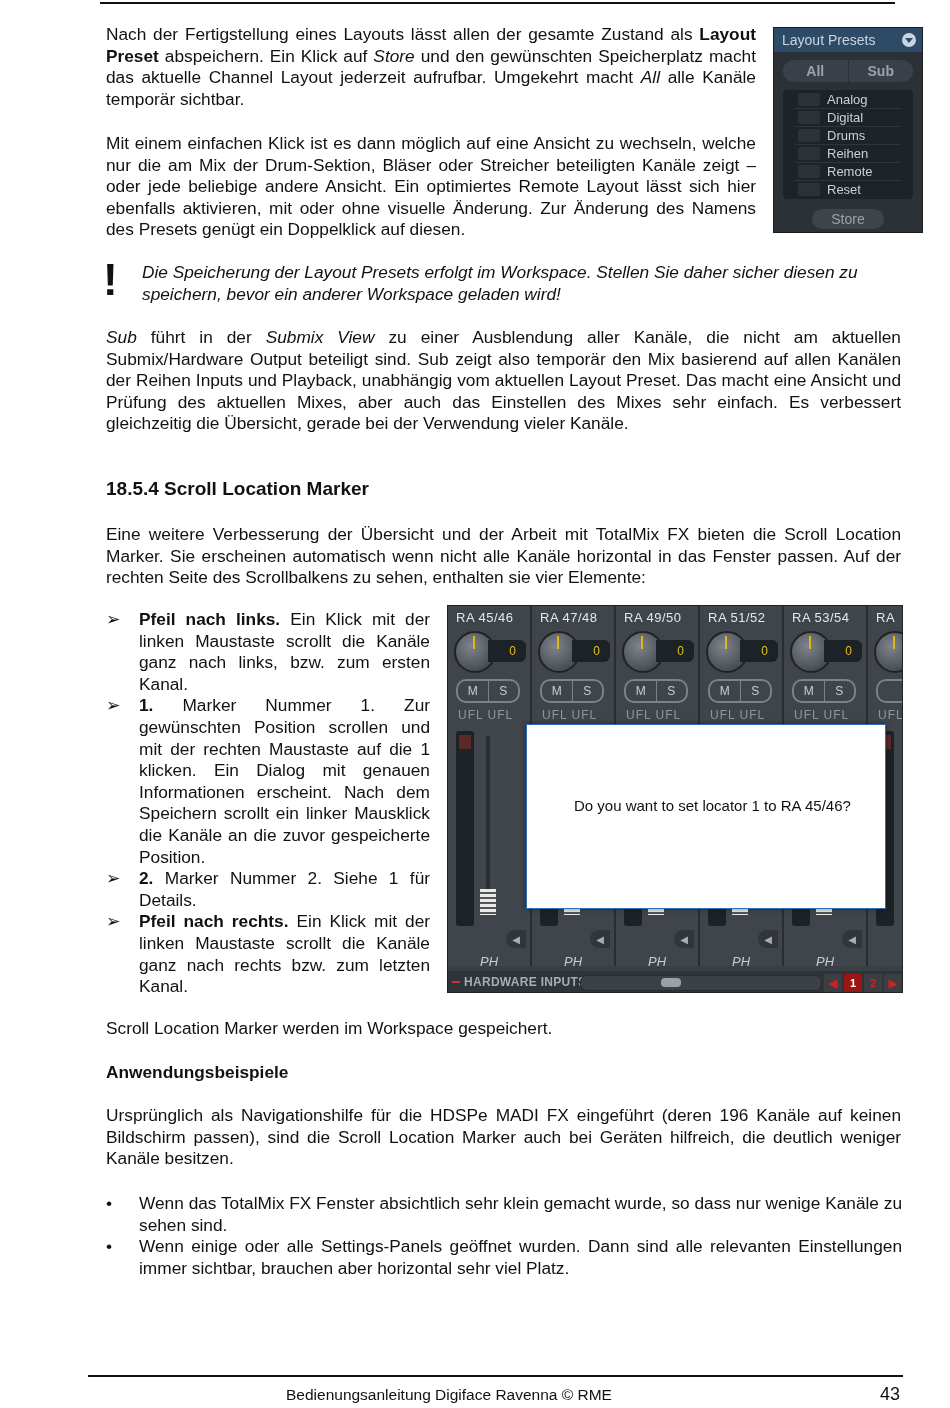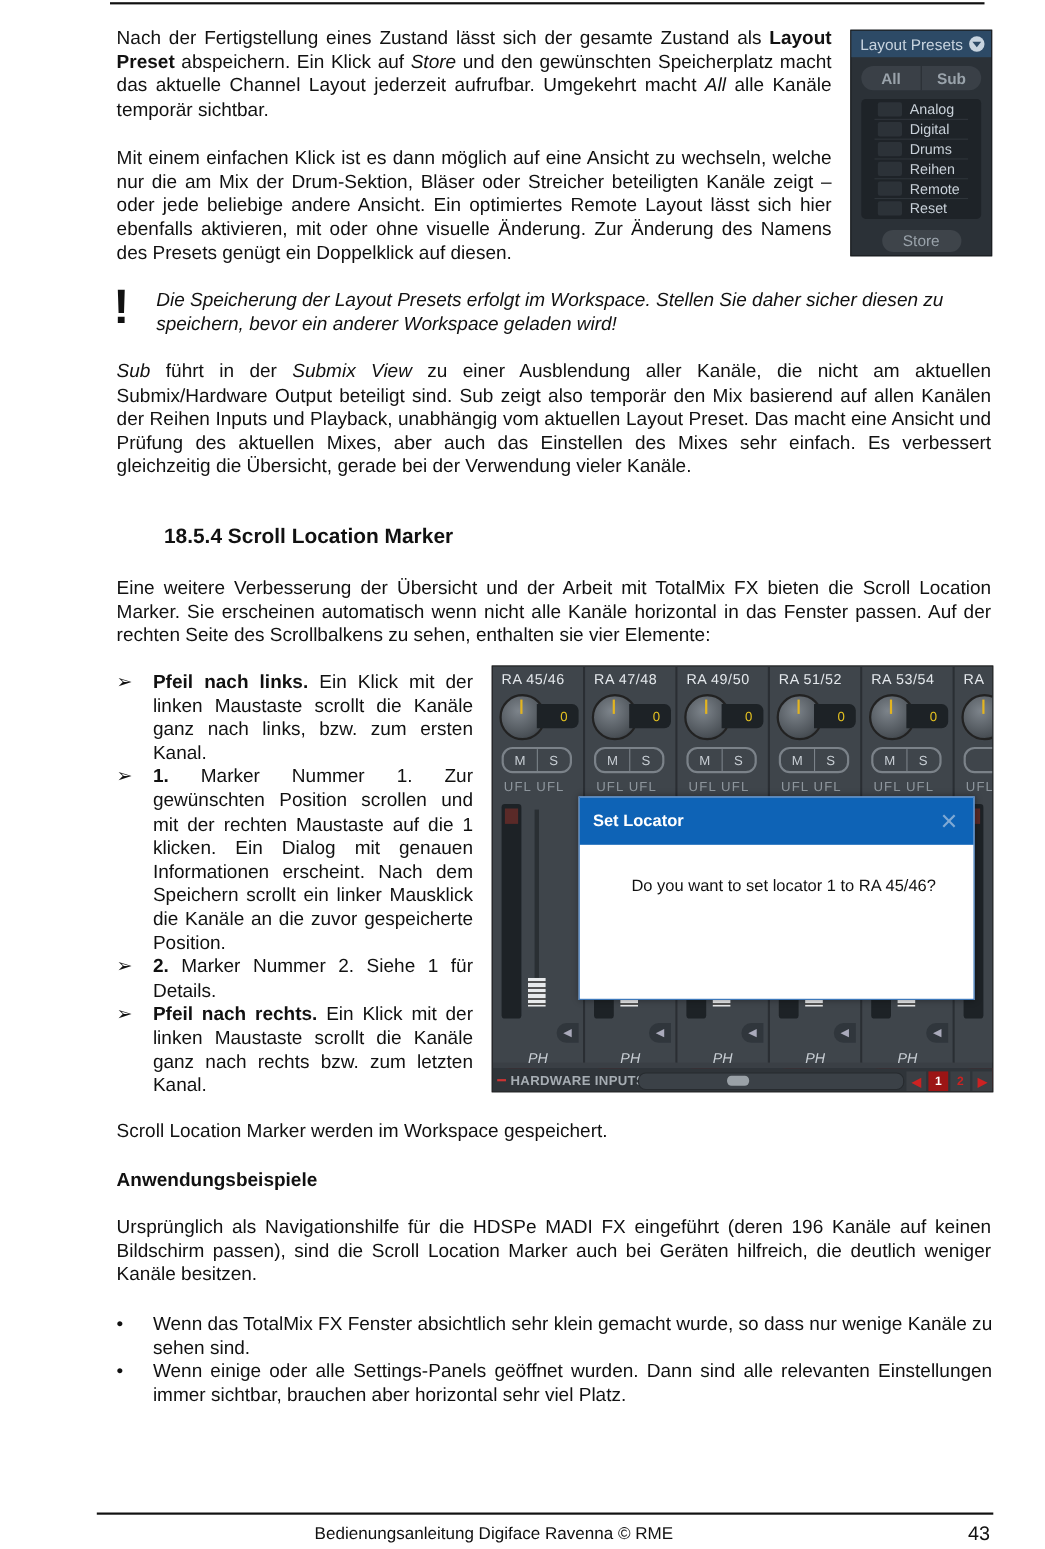--- a/index.html
+++ b/index.html
@@ -5,37 +5,37 @@
   html, body { margin:0; padding:0; background:#ffffff; }
   body { width:950px; height:1408px; position:relative; overflow:hidden;
          font-family:"Liberation Sans", sans-serif; color:#111; }
   .top-rule { position:absolute; left:100px; top:2px; width:795px; height:2px; background:#111; }
   .p { position:absolute; left:106px; font-size:17.3px; line-height:21.6px; text-align:justify; margin:0; }
   .p b, .p i { }
   .w650 { width:650px; }
   .w795 { width:795px; }
 
   
-  .lp { position:absolute; left:773px; top:27px; width:129px; height:206px; background:#2b3137; border:1px solid #1a1d20; box-sizing:border-box; }
+  .lp { position:absolute; left:773px; top:27px; width:150px; height:206px; background:#2b3137; border:1px solid #1a1d20; box-sizing:border-box; }
   .lp-head { height:24px; background:#2d4a66; color:#c8d4df; font-size:14px; display:flex; align-items:center; padding-left:8px; position:relative; }
   .lp-head .dd { position:absolute; right:6px; top:5px; width:14px; height:14px; border-radius:50%; background:#c8d4df; }
   .lp-head .dd::after { content:""; position:absolute; left:3px; top:5px; border-left:4px solid transparent; border-right:4px solid transparent; border-top:5px solid #2d4a66; }
   .lp-allsub { margin:8px 9px 0 9px; height:22px; border-radius:11px; background:#3a4047; display:flex; color:#9aa3ab; font-size:14px; font-weight:bold; }
   .lp-allsub span { flex:1; display:flex; align-items:center; justify-content:center; }
   .lp-allsub span:first-child { border-right:1px solid #2a2f34; }
   .lp-list { margin:8px 9px 0 9px; background:#1e2328; border-radius:4px; padding:1px 12px; }
   .lp-row { display:flex; align-items:center; height:17px; border-bottom:1px solid #2f353b; }
   .lp-row .sw { width:22px; height:13px; background:#2c3238; border-radius:2px; margin:0 7px 0 3px; }
   .lp-row .lb { color:#c8d0d8; font-size:13px; }
   .lp-store { margin:10px auto 0 auto; width:72px; height:20px; border-radius:10px; background:#3e444a; color:#9aa3ab; font-size:14px; display:flex; align-items:center; justify-content:center; }
 
   .excl { position:absolute; left:103px; top:256px; font-size:44px; font-weight:bold; line-height:48px; }
   .note { position:absolute; left:142px; top:262px; width:770px; font-size:17.3px; line-height:21.6px; font-style:italic; }
 
-  .h2 { position:absolute; left:106px; top:478px; font-size:19px; font-weight:bold;margin-left:43px; }
+  .h2 { position:absolute; left:106px; top:478px; font-size:19px; font-weight:bold; }
   .h3 { position:absolute; left:106px; top:1062px; font-size:17.3px; font-weight:bold; }
 
   .arrow-list { position:absolute; left:106px; top:609px; width:324px; margin:0; padding:0; list-style:none; font-size:17.3px; line-height:21.6px; }
   .arrow-list li { position:relative; padding-left:33px; text-align:justify; }
   .arrow-list li .mk { position:absolute; left:0; top:0; }
 
   .bullets { position:absolute; left:106px; top:1193px; width:796px; margin:0; padding:0; list-style:none; font-size:17.3px; line-height:21.6px; }
   .bullets li { position:relative; padding-left:33px; text-align:justify; }
   .bullets li .mk { position:absolute; left:0; top:0; }
 
@@ -75,21 +75,21 @@
 
   .foot-rule { position:absolute; left:88px; top:1375px; width:815px; height:2px; background:#111; }
   .foot-text { position:absolute; left:286px; top:1386px; font-size:15.5px; }
   .page-no { position:absolute; left:880px; top:1384px; font-size:18px; }
 </style>
 </head>
 <body>
 
 <div class="top-rule"></div>
 
-<p class="p w650" style="top:24px;"><span>Nach der Fertigstellung eines Zustand lässt sich der gesamte Zustand als </span><b>Layout Preset</b><span> abspeichern. Ein Klick auf </span><i>Store</i><span> und den gewünschten Speicherplatz macht das aktuelle Channel Layout jederzeit aufrufbar. Umgekehrt macht </span><i>All</i><span> alle Kanäle temporär sichtbar.</span></p>
+<p class="p w650" style="top:24px;"><span>Nach der Fertigstellung eines Layouts lässt allen der gesamte Zustand als </span><b>Layout Preset</b><span> abspeichern. Ein Klick auf </span><i>Store</i><span> und den gewünschten Speicherplatz macht das aktuelle Channel Layout jederzeit aufrufbar. Umgekehrt macht </span><i>All</i><span> alle Kanäle temporär sichtbar.</span></p>
 
 <p class="p w650" style="top:133px;">Mit einem einfachen Klick ist es dann möglich auf eine Ansicht zu wechseln, welche nur die am Mix der Drum-Sektion, Bläser oder Streicher beteiligten Kanäle zeigt – oder jede beliebige andere Ansicht. Ein optimiertes Remote Layout lässt sich hier ebenfalls aktivieren, mit oder ohne visuelle Änderung. Zur Änderung des Namens des Presets genügt ein Doppelklick auf diesen.</p>
 
 <div class="lp">
   <div class="lp-head">
     <span>Layout Presets</span>
     <span class="dd"></span>
   </div>
   <div class="lp-allsub">
     <span>All</span>
@@ -234,24 +234,20 @@
     <div class="scroll">
         <div class="thumb"></div>
       </div>
     <div class="loc" style="left:376px;">◀</div>
     <div class="loc active" style="left:396px;">1</div>
     <div class="loc" style="left:416px;">2</div>
     <div class="loc" style="left:436px;">▶</div>
   </div>
 
   <div class="dialog">
-    <div class="dlg-title">
-      <span>Set Locator</span>
-      <span class="dlg-close">✕</span>
-    </div>
     <div class="dlg-msg">Do you want to set locator 1 to RA 45/46?</div>
   </div>
 </div>
 
 <p class="p w795" style="top:1018px;">Scroll Location Marker werden im Workspace gespeichert.</p>
 
 <div class="h3">Anwendungsbeispiele</div>
 
 <p class="p w795" style="top:1105px;">Ursprünglich als Navigationshilfe für die HDSPe MADI FX eingeführt (deren 196 Kanäle auf keinen Bildschirm passen), sind die Scroll Location Marker auch bei Geräten hilfreich, die deutlich weniger Kanäle besitzen.</p>
 

